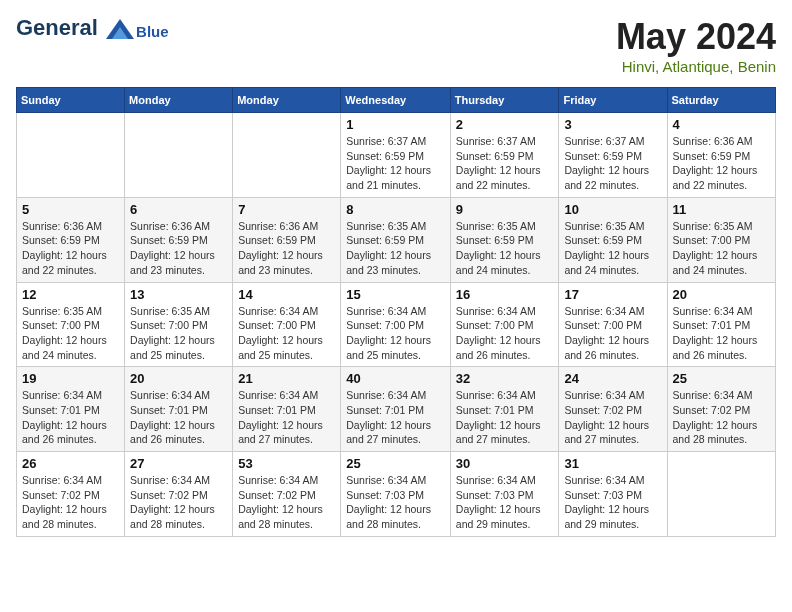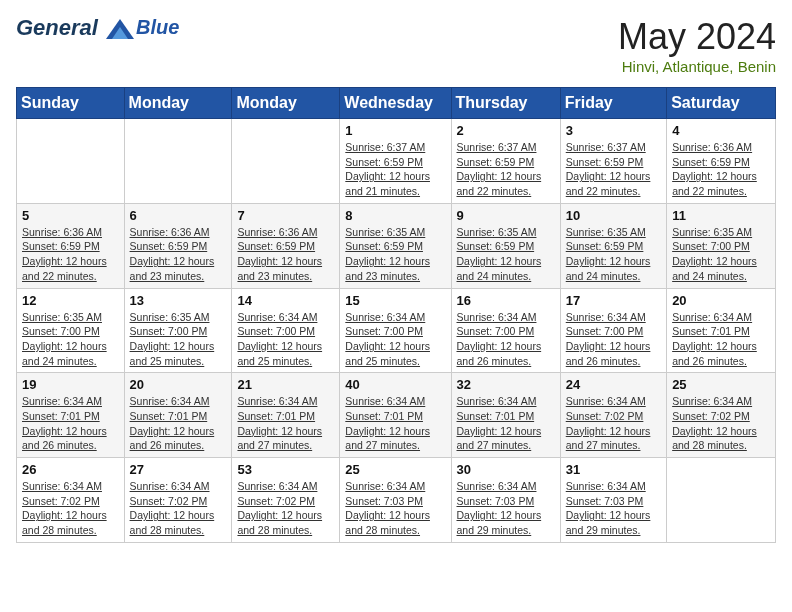--- a/index.html
+++ b/index.html
@@ -18,38 +18,38 @@
     }
     .logo {
       display: flex;
       align-items: center;
     }
     .title-block {
       text-align: right;
     }
     .month-title {
       font-size: 36px;
-      font-weight: normal;
+      font-weight: bold;
       color: #222;
     }
     .location {
       font-size: 15px;
       color: #4d7c0f;
     }
     .calendar {
       width: 100%;
       border-collapse: collapse;
       font-size: 11px;
     }
     .calendar thead th {
       background: #2255a4;
       color: #fff;
       padding: 6px 4px;
       text-align: left;
-      font-size: 16px;
+      font-size: 11px;
       border: 1px solid #1a4080;
     }
     .calendar tbody td {
       border: 1px solid #ccc;
       vertical-align: top;
       padding: 4px 5px;
       width: 113px;
       min-height: 70px;
       background: #fff;
     }
@@ -59,41 +59,40 @@
     .day-number {
       font-weight: bold;
       font-size: 13px;
       margin-bottom: 2px;
       color: #111;
     }
     .day-info {
       color: #333;
       font-size: 10.5px;
       line-height: 1.4;
-      text-decoration: underline;
     }
     .empty-cell {
       background: #fff !important;
     }
   </style>
 </head>
 <body>
 
 <div class="header">
   <div class="logo">
     <div>
-      <div style="display:flex;align-items:flex-start;font-style:italic;">
+      <div style="display:flex;align-items:flex-end;">
         <div style="font-size:22px;font-weight:bold;color:#1a3a5c;line-height:1.1;">
           <span>General</span>
           <svg style="display:inline-block;vertical-align:middle;margin-left:2px;" width="28" height="20" viewBox="0 0 28 20">
             <polygon points="0,20 14,0 28,20" fill="#2255a4"></polygon>
             <polygon points="6,20 14,8 22,20" fill="#5599dd"></polygon>
           </svg>
         </div>
-        <div style="font-size:20px;font-weight:bold;color:#2255a4;margin-left:2px;">Blue</div>
+        <div style="font-size:15px;font-weight:bold;color:#2255a4;margin-left:2px;">Blue</div>
       </div>
     </div>
   </div>
   <div class="title-block">
     <div class="month-title">May 2024</div>
     <div class="location">Hinvi, Atlantique, Benin</div>
   </div>
 </div>
 
 <table class="calendar">

